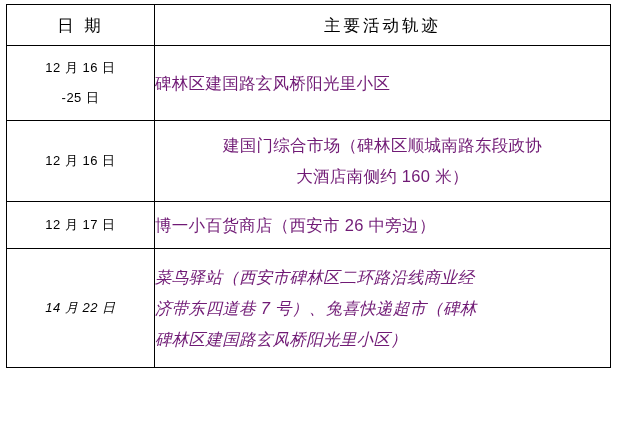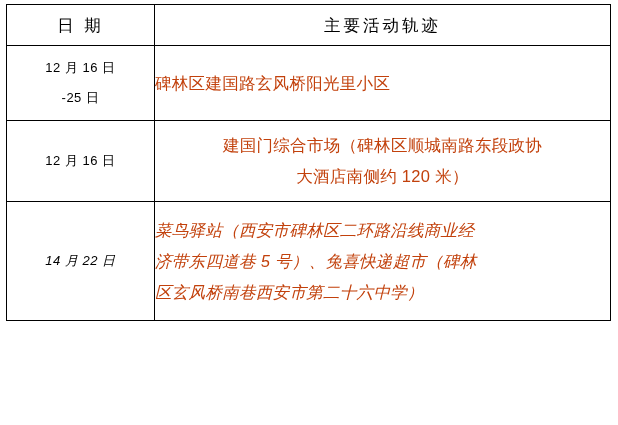--- a/index.html
+++ b/index.html
@@ -50,21 +50,21 @@
   }
   .cell-date .line {
     display: block;
     white-space: nowrap;
   }
   .cell-track {
     text-align: left;
     font-size: 16.5px;
     line-height: 31px;
     letter-spacing: 0.3px;
-    color: #c2410c;
+    color: #701a75;
     padding: 6px 12px 6px 14px;
   }
   .cell-track .line {
     display: block;
     white-space: nowrap;
   }
   .head-date {
     text-align: center;
     font-size: 16.5px;
     line-height: 34px;
@@ -108,30 +108,38 @@
           <span class="line">碑林区建国路玄风桥阳光里小区</span>
         </td>
       </tr>
 
       <tr class="row-2">
         <td class="cell-date">
           <span class="line">12 月 16 日</span>
         </td>
         <td class="cell-track">
           <span class="line">建国门综合市场（碑林区顺城南路东段政协</span>
-          <span class="line">大酒店南侧约 120 米）</span>
+          <span class="line">大酒店南侧约 160 米）</span>
         </td>
       </tr>
 
+      <tr class="row-3">
+        <td class="cell-date">
+          <span class="line">12 月 17 日</span>
+        </td>
+        <td class="cell-track">
+          <span class="line">博一小百货商店（西安市 26 中旁边）</span>
+        </td>
+      </tr>
 
       <tr class="row-4">
         <td class="cell-date">
           <span class="line">14 月 22 日</span>
         </td>
         <td class="cell-track">
           <span class="line">菜鸟驿站（西安市碑林区二环路沿线商业经</span>
-          <span class="line">济带东四道巷 5 号）、兔喜快递超市（碑林</span>
-          <span class="line">区玄风桥南巷西安市第二十六中学）</span>
+          <span class="line">济带东四道巷 7 号）、兔喜快递超市（碑林</span>
+          <span class="line">碑林区建国路玄风桥阳光里小区）</span>
         </td>
       </tr>
     </tbody>
   </table>
 </div>
 
 </body></html>

